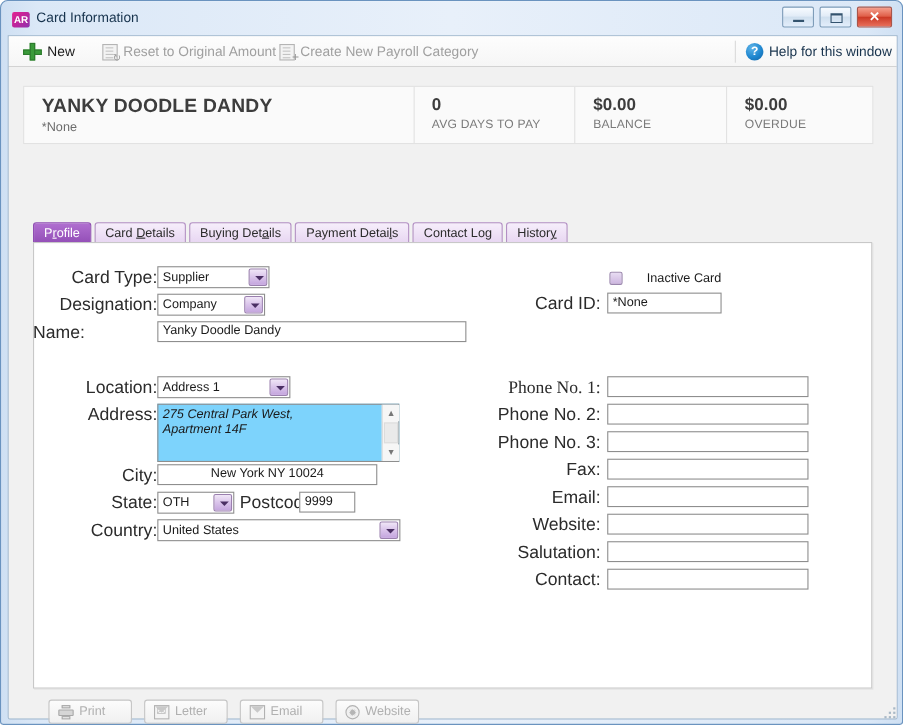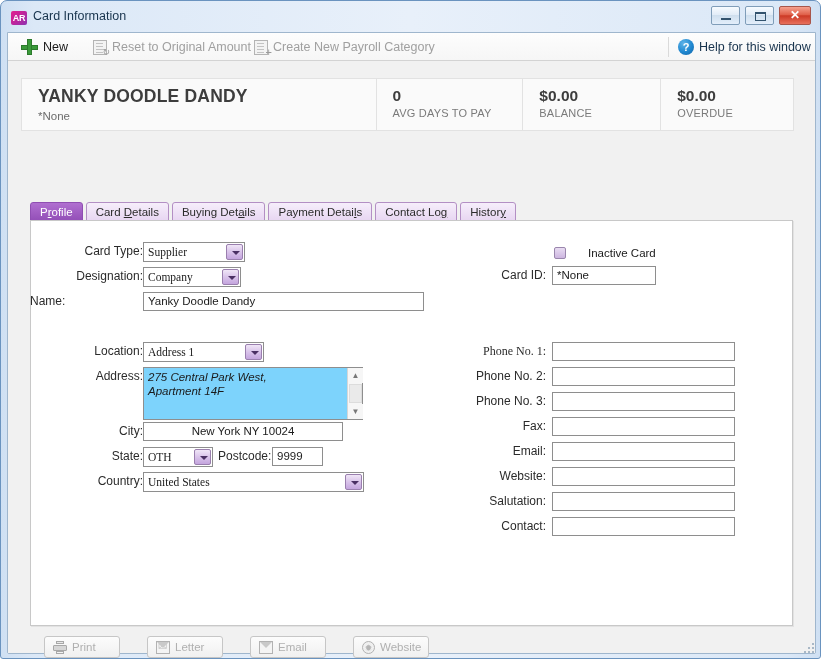--- a/index.html
+++ b/index.html
@@ -198,40 +198,39 @@
     background: #ffffff;
     border: 1px solid #c8c8c8;
     box-shadow: 1px 1px 0 rgba(0,0,0,0.06);
   }
 
   
   .row {
     position: absolute; display: flex; align-items: center;
   }
   .lbl {
-    font-size: 12px; color: #2b2b2b;
+    font-size: 16px; color: #2b2b2b;
     text-align: right; white-space: nowrap;
   }
   .txt {
     height: 19px;
     border: 1px solid #8e8e8e;
     background: #ffffff;
     font-size: 11.5px; color: #1a1a1a;
     padding: 0 4px;
     line-height: 17px;
     font-family: "Liberation Sans", sans-serif;
   }
   .combo {
     position: relative; height: 20px;
     border: 1px solid #8e8e8e;
     background: #ffffff;
     font-size: 11.5px; color: #1a1a1a;
     padding: 1px 26px 0 4px;
     line-height: 17px;
-    font-family: Liberation Serif, serif;
   }
   .combo .arrow {
     position: absolute; right: 1px; top: 1px;
     width: 17px; height: 16px;
     border: 1px solid #9a7fae;
     border-radius: 2px;
     background: linear-gradient(to bottom, #f0e6f7 0%, #d9c3ea 50%, #c4a5de 100%);
   }
   .combo .arrow::after {
     content: ""; position: absolute; left: 5px; top: 6px;
@@ -278,21 +277,21 @@
     width: 12px; height: 12px;
     border: 1px solid #9a86ad;
     border-radius: 2px;
     background: linear-gradient(to bottom, #e8dcf2 0%, #cdb6e0 100%);
   }
   #inactive-label { font-size: 11.5px; color: #1a1a1a; }
 
   
   #actions {
     position: absolute; left: 36px; top: 575px;
-    display: flex; gap: 27px;
+    display: flex; gap: 11px;
   }
   .act-btn {
     width: 76px; height: 22px;
     border: 1px solid #c6c6c6;
     border-radius: 3px;
     background: linear-gradient(to bottom, #fcfcfc 0%, #f0f0f0 100%);
     display: flex; align-items: center; gap: 5px;
     padding-left: 8px;
     font-size: 11.5px; color: #b0b0b0;
     cursor: default;

